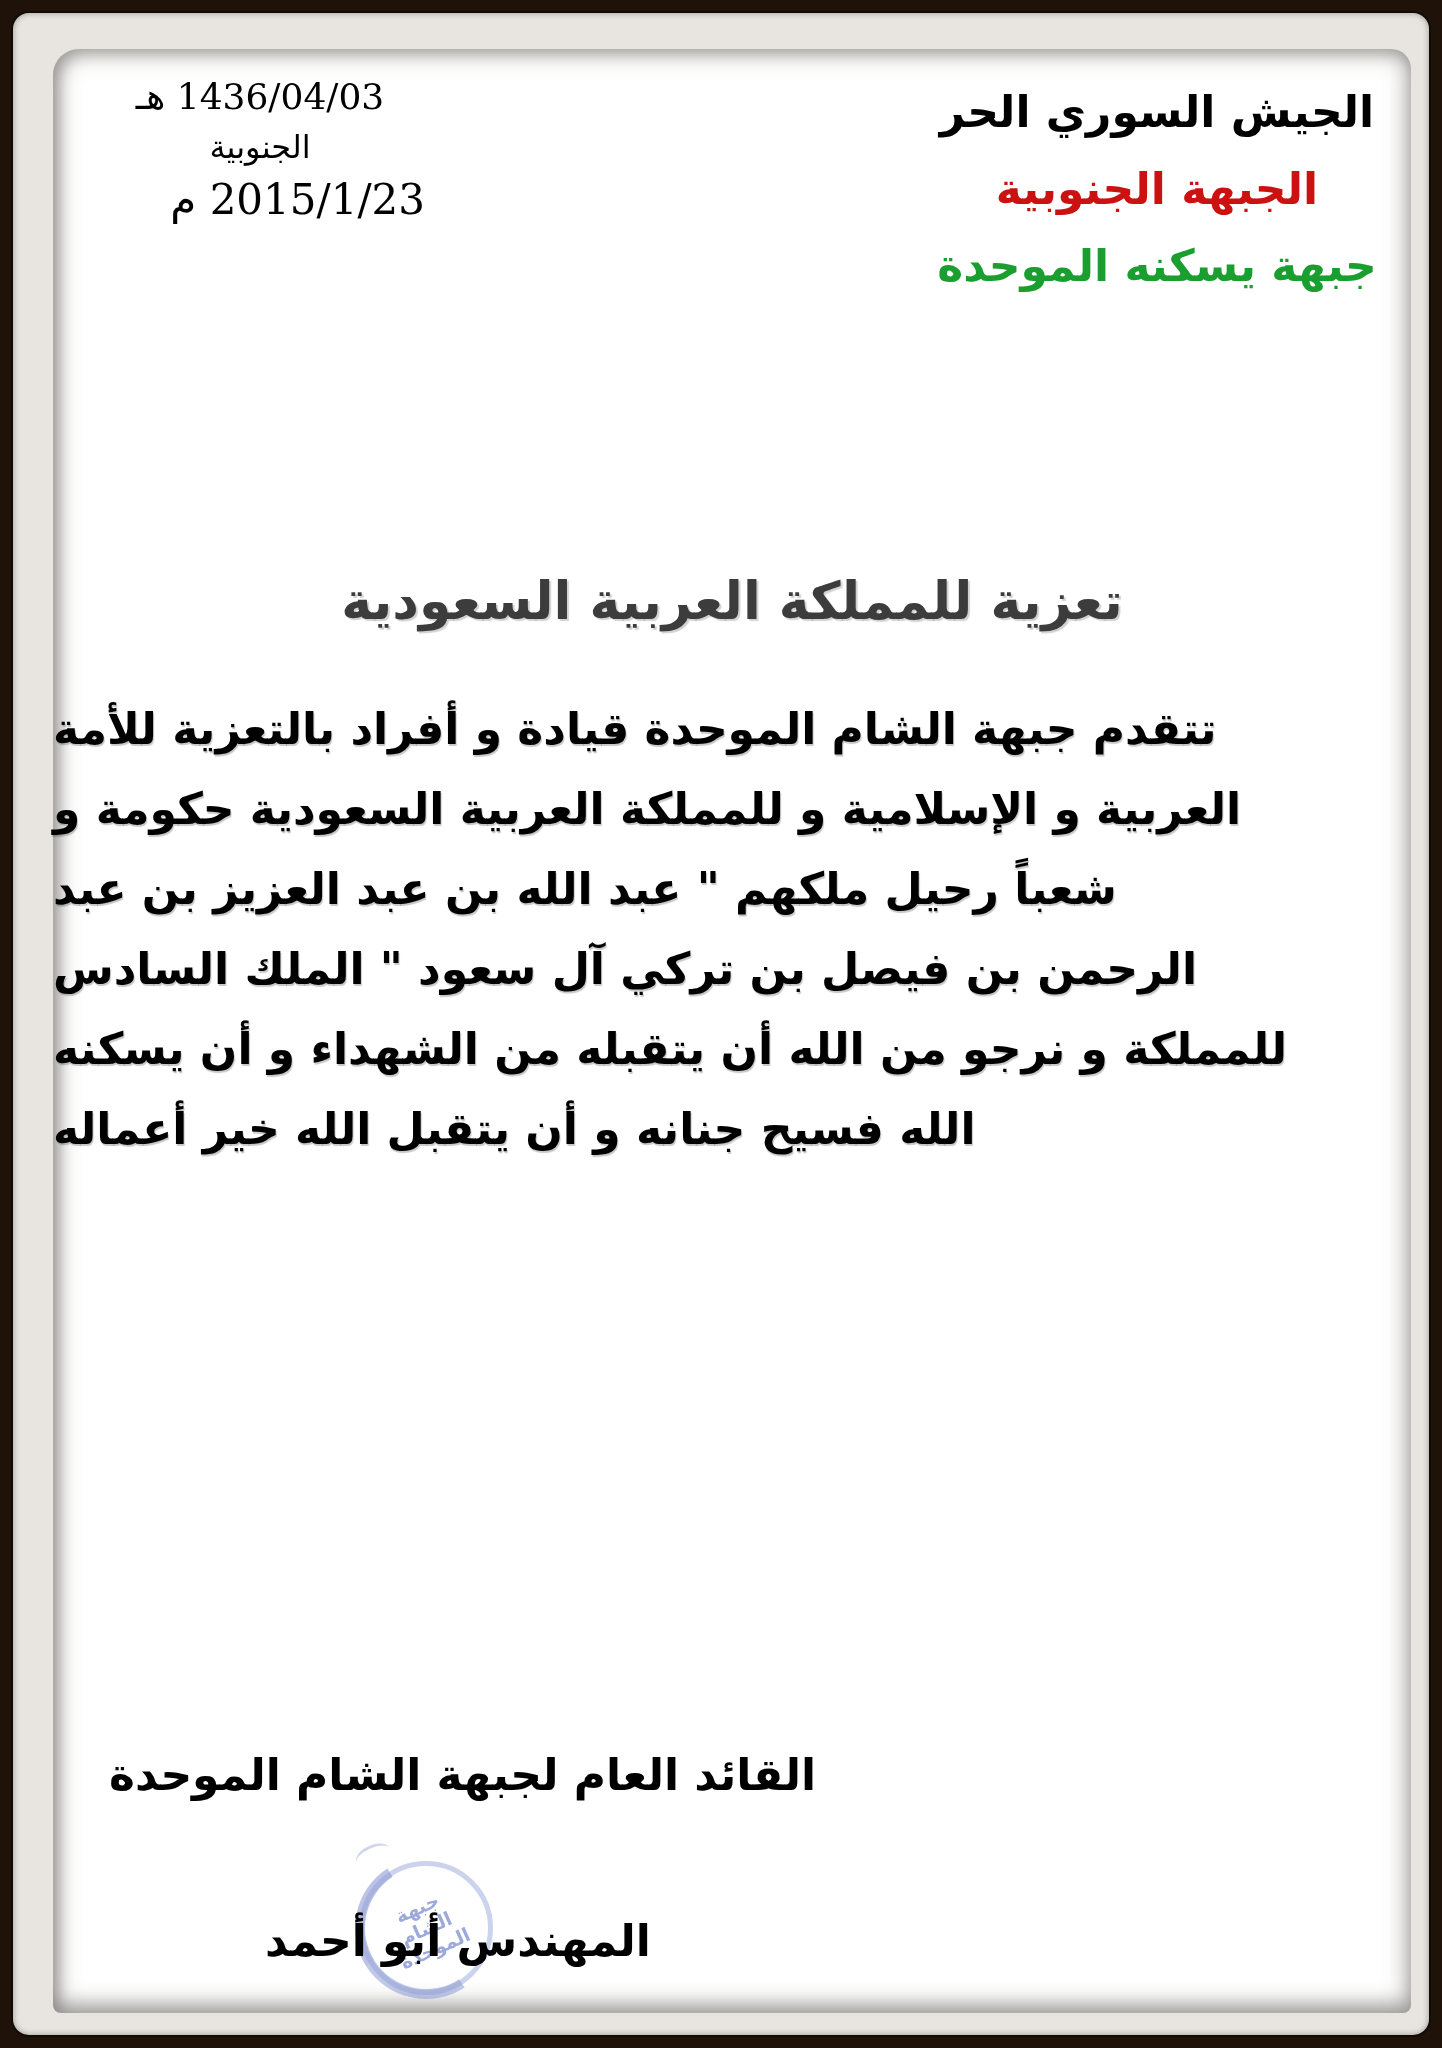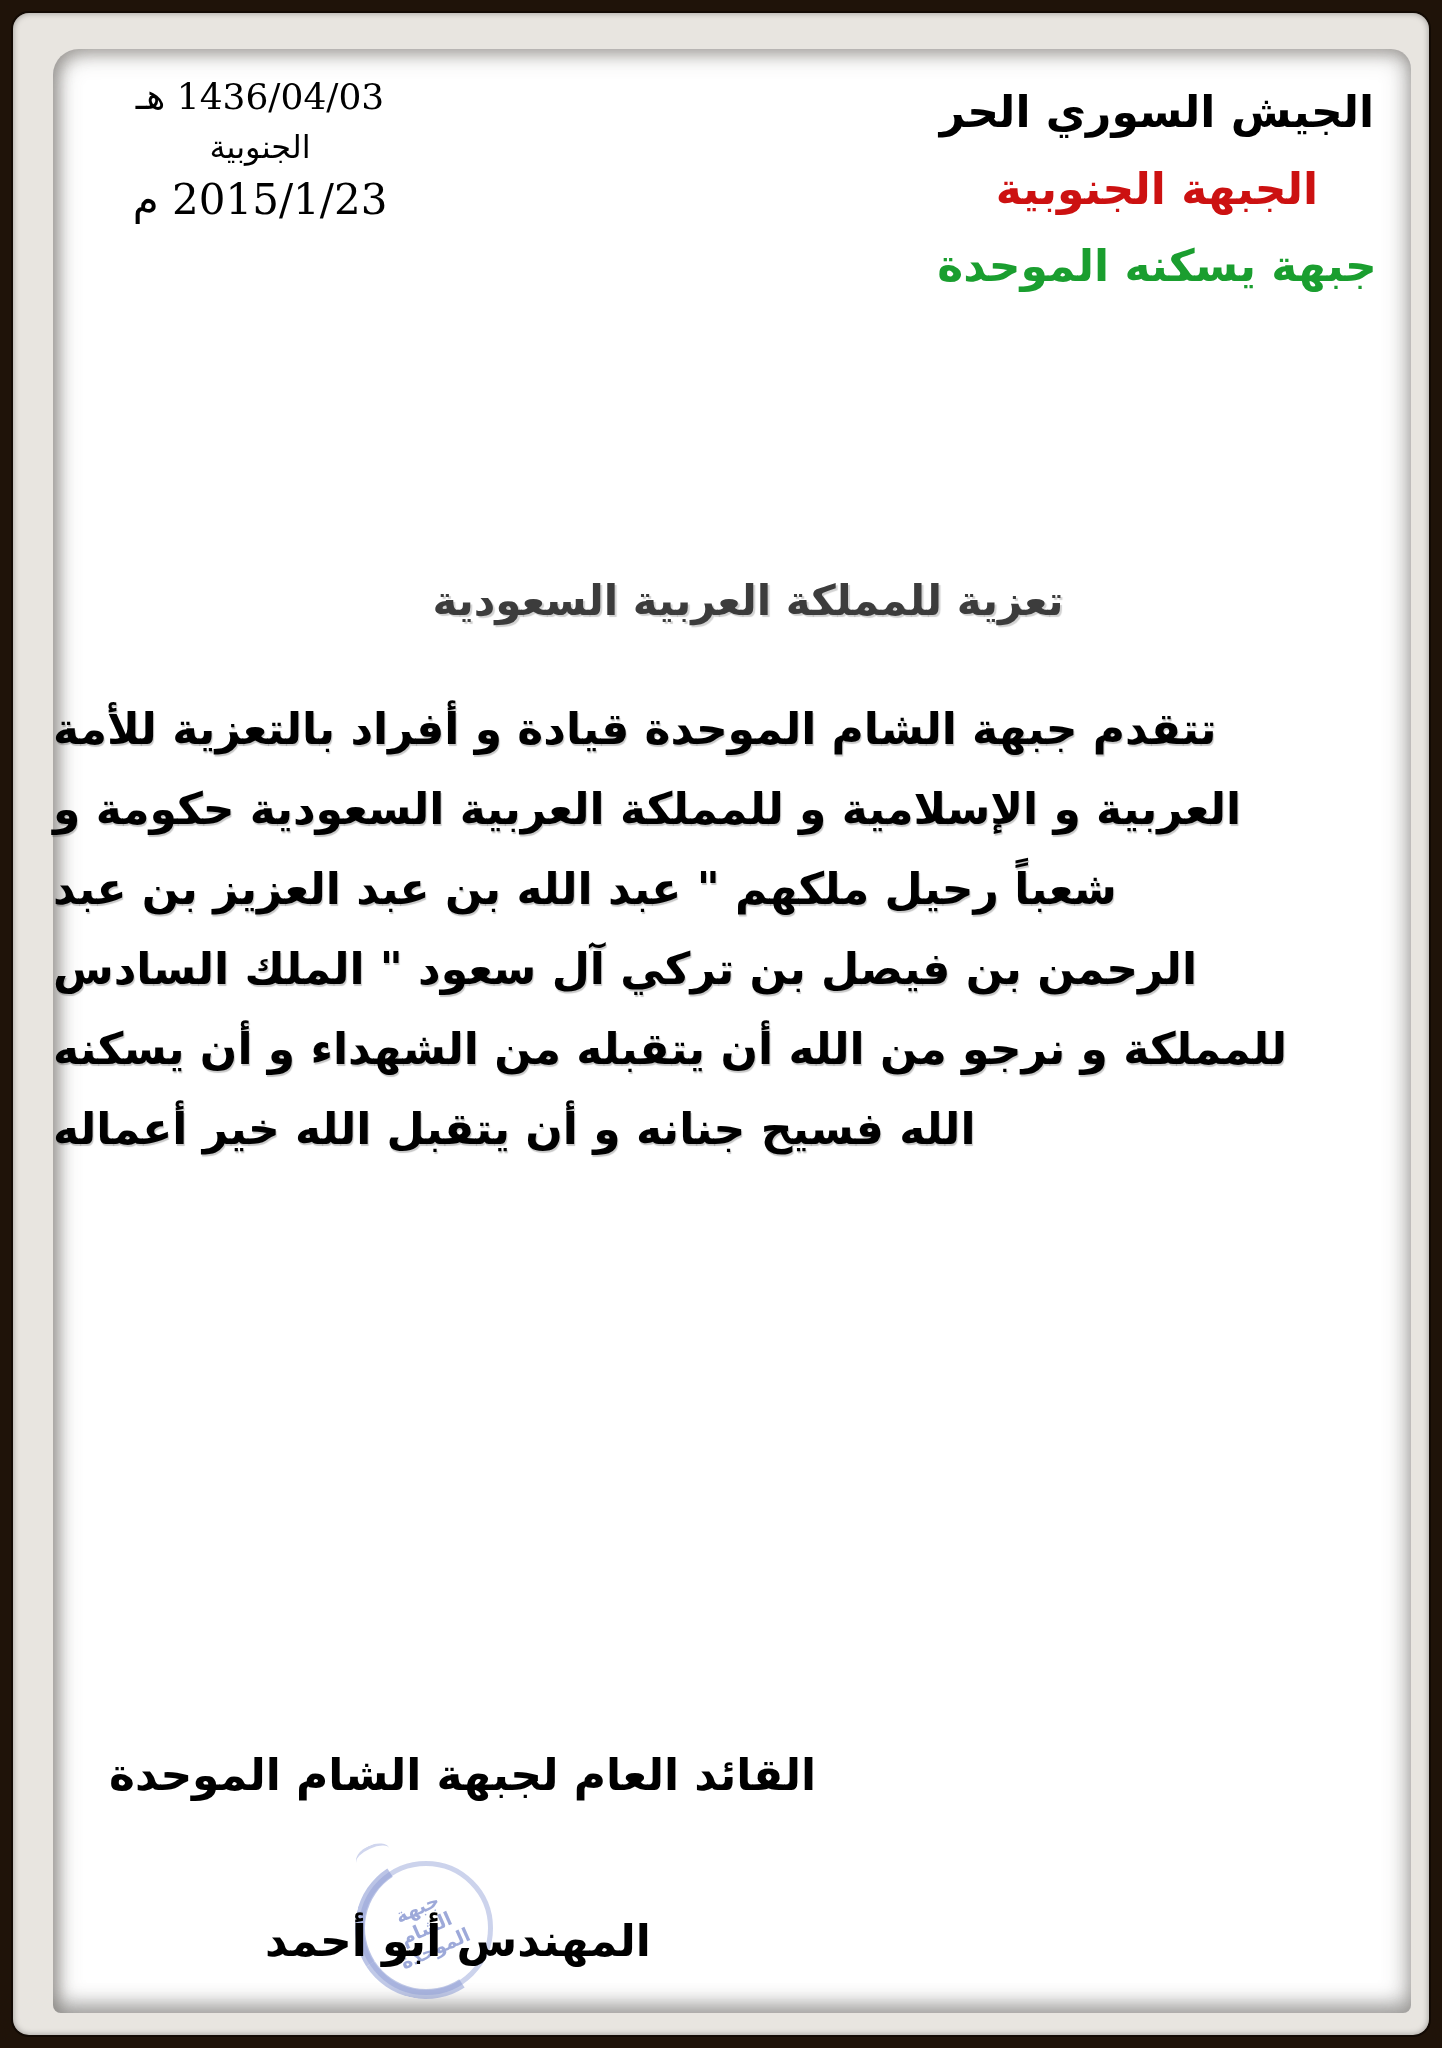--- a/index.html
+++ b/index.html
@@ -59,20 +59,21 @@
     line-height: 52px;
   }
   .date-sep {
     font-size: 32px;
     line-height: 48px;
   }
   .date-greg {
     font-family: "DejaVu Serif", "DejaVu Sans", serif;
     font-size: 42px;
     line-height: 58px;
+    text-align: right;
   }
 
   
   .org {
     right: 34px;
     top: 24px;
     width: 440px;
     text-align: center;
     direction: rtl;
     font-weight: bold;
@@ -80,24 +81,23 @@
     line-height: 77px;
   }
 
   .title {
     left: 0;
     top: 516px;
     width: 100%;
     text-align: center;
     direction: rtl;
     font-weight: bold;
-    font-size: 42px;
+    font-size: 52px;
     line-height: 72px;
     text-shadow: 2px 2px 1px rgba(0,0,0,.18);
-    padding-left: 16px;
   }
 
   .body-text {
     left: 0;
     top: 640px;
     width: 100%;
     text-align: left;
     direction: rtl;
     color: #000;
     font-weight: bold;

